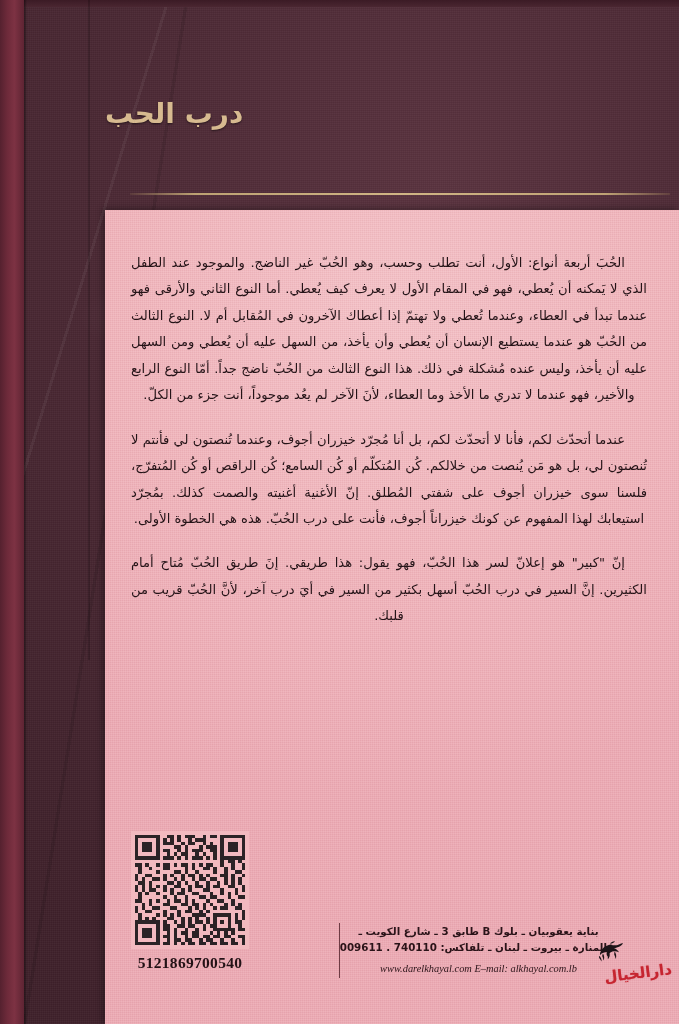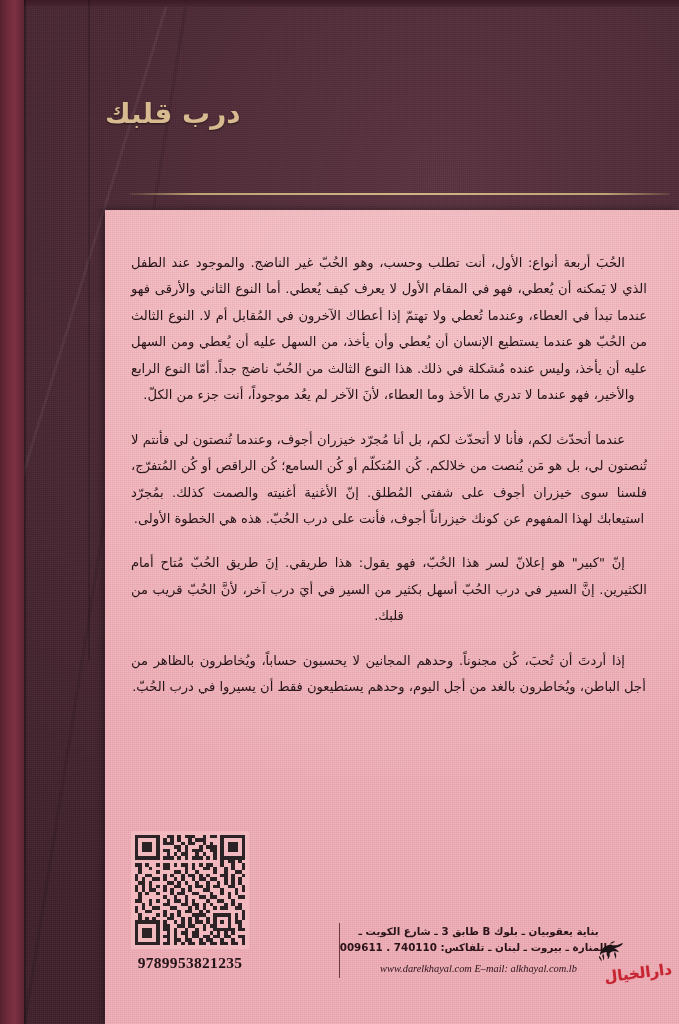--- a/index.html
+++ b/index.html
@@ -242,32 +242,31 @@
 
   <div class="bg-base"></div>
   <div class="bg-texture"></div>
   <div class="bg-scuff"></div>
   <div class="top-sliver"></div>
   <div class="spine"></div>
   <div class="spine-edge"></div>
   <div class="spine-groove"></div>
 
   <div class="title-block">
-    <h1 class="book-title">درب قلبك</h1>
+    <h1 class="book-title">درب الحب</h1>
   </div>
   <div class="gold-rule"></div>
 
   <div class="pink-panel">
     <div class="panel-texture"></div>
     <div class="panel-inner">
 
       <p class="blurb">الحُبَ أربعة أنواع: الأول، أنت تطلب وحسب، وهو الحُبّ غير الناضج. والموجود عند الطفل الذي لا يَمكنه أن يُعطي، فهو في المقام الأول لا يعرف كيف يُعطي. أما النوع الثاني والأرقى فهو عندما تبدأ في العطاء، وعندما تُعطي ولا تهتمّ إذا أعطاك الآخرون في المُقابل أم لا. النوع الثالث من الحُبّ هو عندما يستطيع الإنسان أن يُعطي وأن يأخذ، من السهل عليه أن يُعطي ومن السهل عليه أن يأخذ، وليس عنده مُشكلة في ذلك. هذا النوع الثالث من الحُبّ ناضج جداً. أمّا النوع الرابع والأخير، فهو عندما لا تدري ما الأخذ وما العطاء، لأنَ الآخر لم يعُد موجوداً، أنت جزء من الكلّ.</p>
       <p class="blurb">عندما أتحدّث لكم، فأنا لا أتحدّث لكم، بل أنا مُجرّد خيزران أجوف، وعندما تُنصتون لي فأنتم لا تُنصتون لي، بل هو مَن يُنصت من خلالكم. كُن المُتكلّم أو كُن السامع؛ كُن الراقص أو كُن المُتفرّج، فلسنا سوى خيزران أجوف على شفتي المُطلق. إنّ الأغنية أغنيته والصمت كذلك. بمُجرّد استيعابك لهذا المفهوم عن كونك خيزراناً أجوف، فأنت على درب الحُبّ. هذه هي الخطوة الأولى.</p>
       <p class="blurb">إنّ "كبير" هو إعلانّ لسر هذا الحُبّ، فهو يقول: هذا طريقي. إنَ طريق الحُبّ مُتاح أمام الكثيرين. إنَّ السير في درب الحُبّ أسهل بكثير من السير في أيَ درب آخر، لأنَّ الحُبّ قريب من قلبك.</p>
-      <p class="blurb">إذا أردتَ أن تُحبَ، كُن مجنوناً. وحدهم المجانين لا يحسبون حساباً، ويُخاطرون بالظاهر من أجل الباطن، ويُخاطرون بالغد من أجل اليوم، وحدهم يستطيعون فقط أن يسيروا في درب الحُبّ.</p>
 
       <div class="footer">
 
         <div class="qr-wrap">
           <svg class="qr-code" viewBox="0 0 33 33" shape-rendering="crispEdges">
             <rect width="33" height="33" fill="#f2b9bf"></rect>
             <g fill="#2b2326">
 
               <rect x="1" y="1" width="7" height="7"></rect>
               <rect x="2" y="2" width="5" height="5" fill="#f2b9bf"></rect>
@@ -493,21 +492,21 @@
               <rect x="9" y="31" width="2" height="1"></rect>
                 <rect x="12" y="31" width="1" height="1"></rect>
               <rect x="14" y="31" width="1" height="1"></rect>
                 <rect x="17" y="31" width="1" height="1"></rect>
               <rect x="20" y="31" width="1" height="1"></rect>
                 <rect x="22" y="31" width="2" height="1"></rect>
               <rect x="26" y="31" width="1" height="1"></rect>
                 <rect x="28" y="31" width="2" height="1"></rect>
             </g>
           </svg>
-          <div class="isbn">9789953821235</div>
+          <div class="isbn">5121869700540</div>
         </div>
 
         <div class="publisher-info">
           <div class="pub-line">بناية يعقوبيان ـ بلوك B طابق 3 ـ شارع الكويت ـ</div>
           <div class="pub-line">المنارة ـ بيروت ـ لبنان ـ تلفاكس: 740110 . 009611</div>
           <div class="pub-web">www.darelkhayal.com   E–mail: alkhayal.com.lb</div>
         </div>
 
         <div class="pub-logo">
           <svg class="logo-horse" width="30" height="26" viewBox="0 0 30 26">

